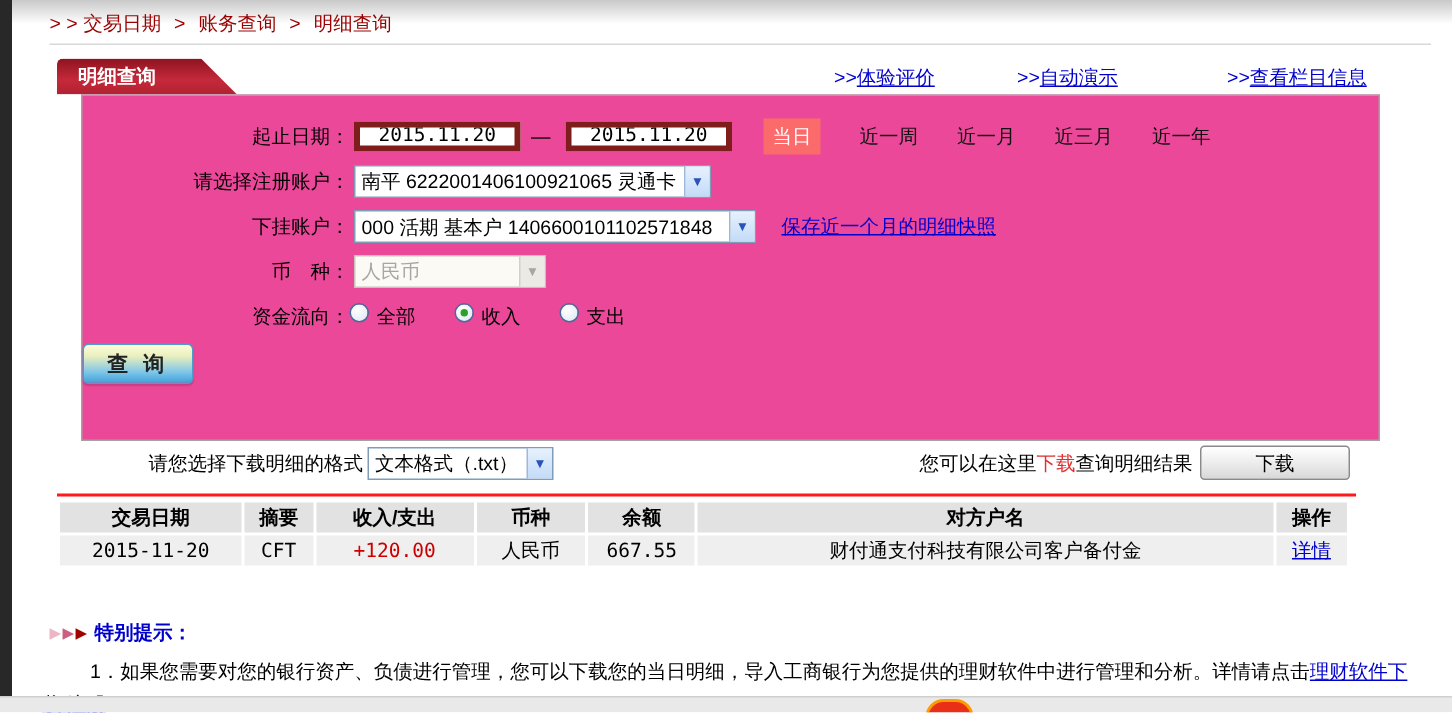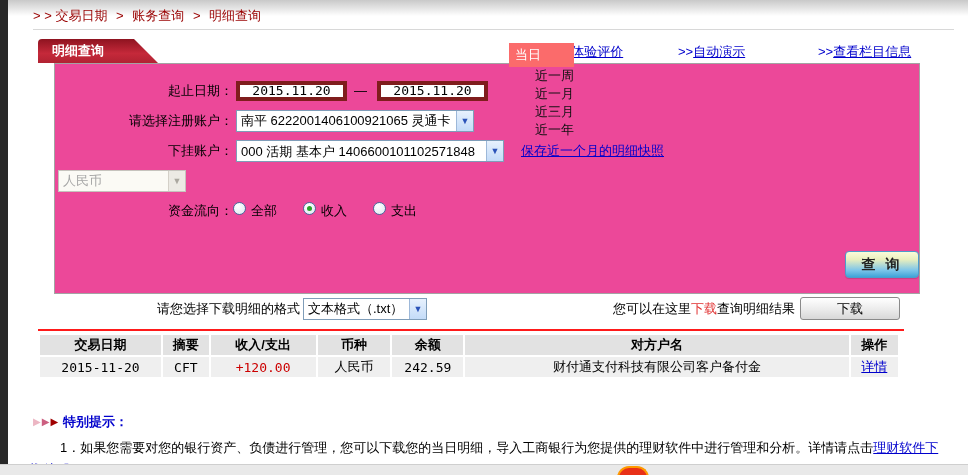--- a/index.html
+++ b/index.html
@@ -27,21 +27,21 @@
   .hdr-link .lbl { text-decoration:underline; }
 
   .form-box { position:absolute; left:54px; top:63px; width:866px; height:231px;
     border:1px solid #a3a3a3; background:#ec4899; padding-top:15px; }
   .form-row { display:flex; align-items:center; margin-bottom:7px; height:23px; }
   .form-label { width:178px; text-align:right; flex:none; }
 
   .date-input { width:111px; height:20px; border:4px solid #7f1d1d; background:#fff;
     text-align:center; font-family:"DejaVu Sans Mono", monospace; font-size:13px; color:#000; margin-left:3px; }
   .date-sep { margin:0 7px; }
-  .quick { display:flex; margin-left:21px;flex-direction:column; }
+  .quick { display:flex; align-items:center; margin-left:21px; }
   .quick-active { background:#fb6b6b; color:#fff; padding:3px 6px; cursor:pointer; }
   .quick-link { margin-left:26px; color:#111; cursor:pointer; }
 
   .xsel { display:flex; align-items:center; height:22px; border:1px solid #7f9db9;
     background:#fff; margin-left:3px; cursor:pointer; }
   .xsel .val { flex:1; padding:0 4px; white-space:nowrap; overflow:hidden; }
   .xsel .arrow-btn { width:17px; height:100%; border-left:1px solid #9db8d9;
     background:linear-gradient(180deg,#e7f1fd 0%,#c3dbf8 100%);
     display:flex; align-items:center; justify-content:center; color:#2a52b8; font-size:9px; }
   .xsel.disabled { border-color:#c6c3bd; background:#fbfaf5; cursor:default; }
@@ -51,28 +51,28 @@
   .snap-link, .blue-link { color:#0000cc; text-decoration:underline; cursor:pointer; }
   .snap-link { margin-left:17px; }
 
   .radio-opt { display:flex; align-items:flex-start; margin-right:26px; cursor:pointer; }
   .radio-circle { width:13px; height:13px; border:1px solid #4a6a9c; border-radius:50%;
     background:radial-gradient(circle at 35% 30%, #ffffff 0%, #e8eef6 70%, #cfd9e6 100%);
     margin-right:5px; position:relative; flex:none; }
   .radio-circle.checked::after { content:""; position:absolute; left:3px; top:3px;
     width:5px; height:5px; border-radius:50%; background:#2ba12b; }
 
-  .btn-row { display:flex; justify-content:flex-end; margin-top:29px; }
+  .btn-row { display:flex; justify-content:flex-start; margin-top:7px; }
   .query-btn { width:74px; height:27px; border:1px solid #4d9ccc; border-radius:4px;
     background:linear-gradient(180deg,#fcfcd8 0%,#e9efbe 30%,#7fc6e9 72%,#3fa3d9 100%);
     font-family:"Liberation Sans", sans-serif; font-size:14px; font-weight:bold; color:#222;
     letter-spacing:3px; cursor:pointer; box-shadow:0 1px 1px rgba(0,0,0,.15); }
 
   .dl-row { position:absolute; left:38px; top:297px; width:866px; display:flex; align-items:center; }
-  .dl-label { margin-left:119px; }
+  .dl-label { margin-left:61px; }
   .dl-right { margin-left:auto; display:flex; align-items:center; margin-right:4px; }
   .dl-em { color:#e03030; }
   .dl-btn { width:100px; height:23px; border:1px solid #8a8a8a; border-radius:3px;
     background:linear-gradient(180deg,#ffffff 0%,#e9e9e9 60%,#d8d8d8 100%);
     font-family:"Liberation Sans", sans-serif; font-size:13px; color:#000; margin-left:5px; cursor:pointer; }
 
   .red-line { position:absolute; left:38px; top:329px; width:866px; height:2px; background:#ff1a1a; }
 
   .detail-table { position:absolute; left:38px; top:333px; width:862px;
     border-collapse:separate; border-spacing:2px; font-size:13px; }
@@ -149,20 +149,21 @@
     <div class="form-row">
       <span class="form-label">下挂账户：</span>
       <div class="xsel" style="width:268px;align-items:flex-end;">
         <span class="val">000 活期 基本户 1406600101102571848</span>
         <span class="arrow-btn">▼</span>
       </div>
       <a class="snap-link">保存近一个月的明细快照</a>
     </div>
 
     <div class="form-row">
+      <span class="form-label">币　种：</span>
       <div class="xsel disabled" style="width:128px;">
         <span class="val">人民币</span>
         <span class="arrow-btn">▼</span>
       </div>
     </div>
 
     <div class="form-row">
       <span class="form-label">资金流向：</span>
       <span class="radio-opt">
         <span class="radio-circle"></span>
@@ -220,21 +221,21 @@
         <th>对方户名</th>
         <th>操作</th>
       </tr>
     </thead>
     <tbody>
       <tr>
         <td class="mono">2015-11-20</td>
         <td class="mono">CFT</td>
         <td class="mono amount">+120.00</td>
         <td>人民币</td>
-        <td class="mono">242.59</td>
+        <td class="mono">667.55</td>
         <td>财付通支付科技有限公司客户备付金</td>
         <td><a class="blue-link">详情</a></td>
       </tr>
     </tbody>
   </table>
 
   <div class="notice-arrows">
     <span class="a1">▶</span><span class="a2">▶</span><span class="a3">▶</span>
   </div>
   <div class="notice-title">特别提示：</div>

